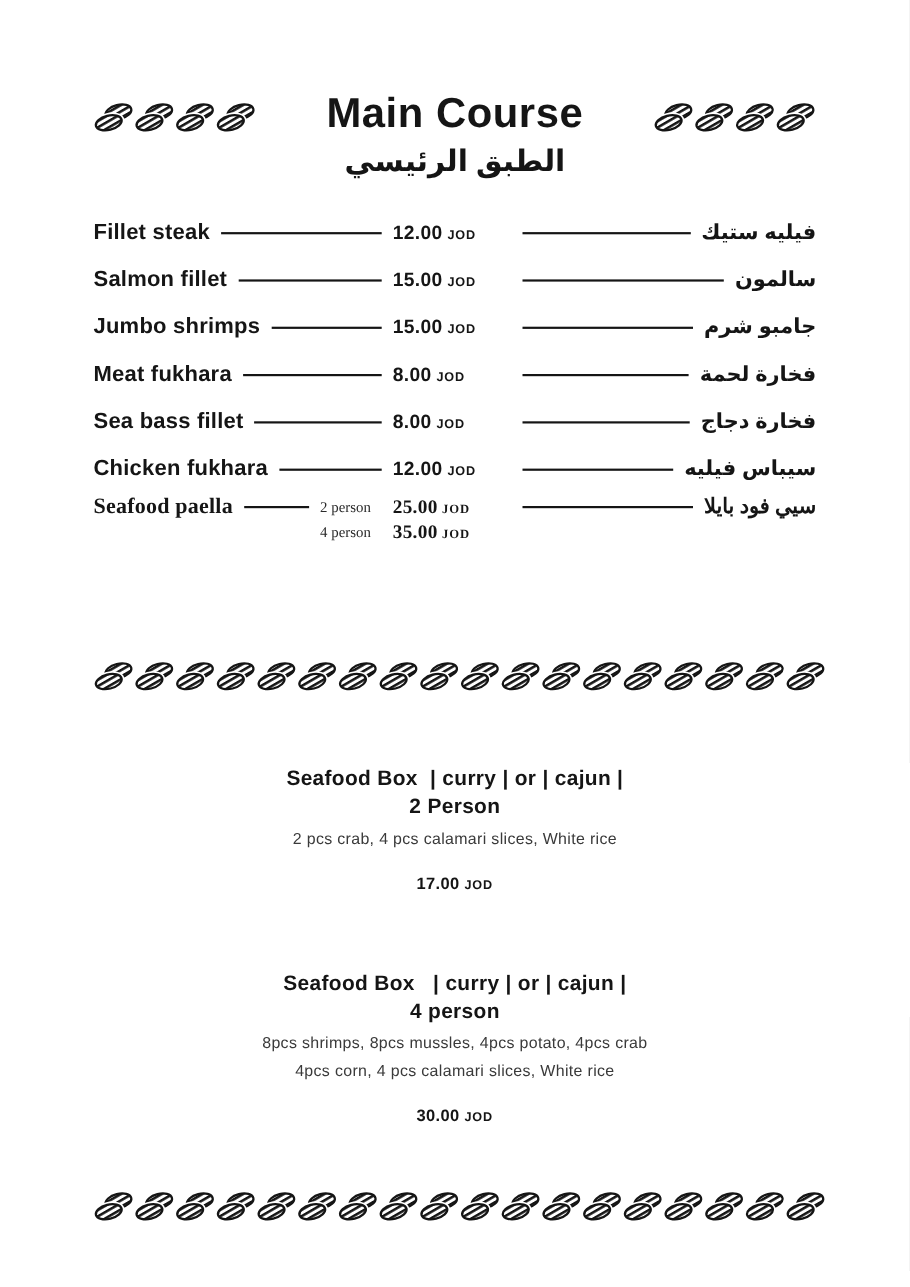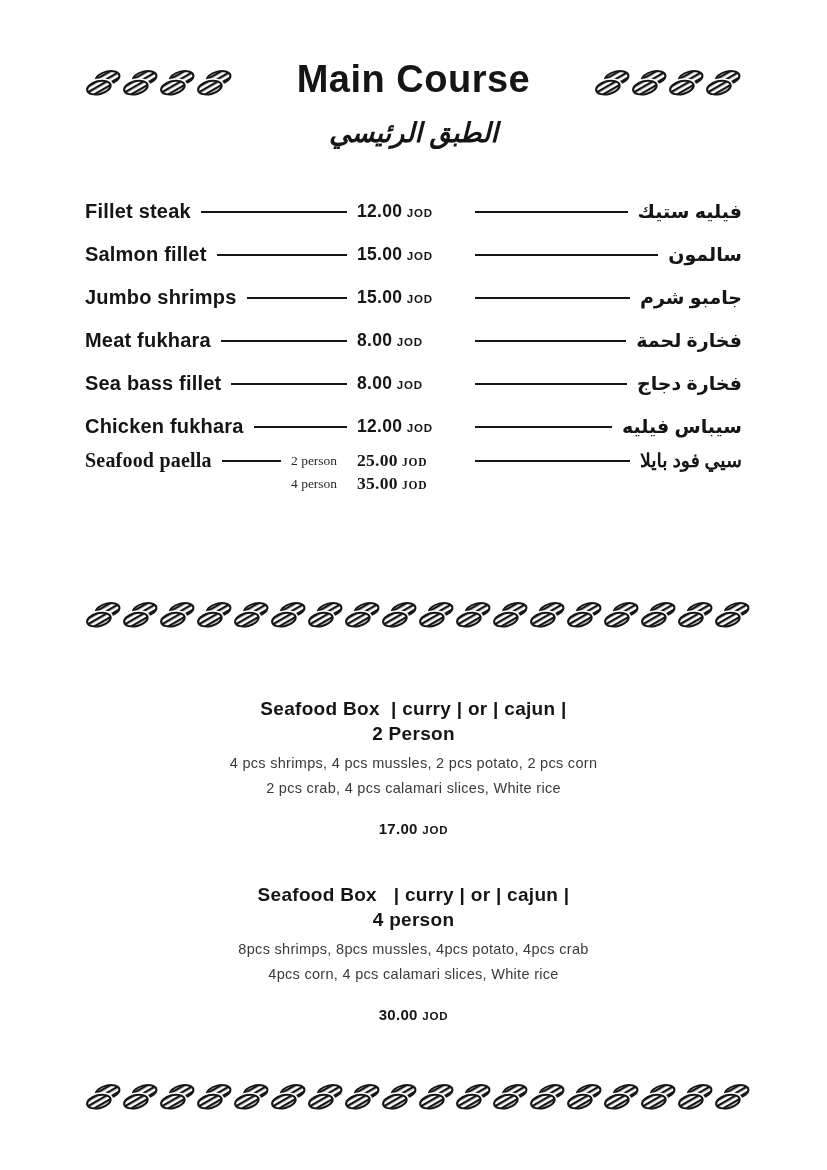--- a/index.html
+++ b/index.html
@@ -11,42 +11,41 @@
     margin: 0 auto;
     background: #ffffff;
     font-family: "Liberation Sans", "DejaVu Sans", sans-serif;
     color: #151515;
     overflow: hidden;
   }
 
   
   .header {
     position: absolute;
-    top: 60px; left: 85px; right: 85px;
+    top: 84px; left: 85px; right: 85px;
     display: flex;
     justify-content: space-between;
     align-items: flex-start;
     gap: 20px;
   }
   .ornament-group { display: flex; margin-top: 8px; }
   .knot { width: 37px; height: 30px; flex: none; }
   .title-block { text-align: center; }
   .page-title {
     margin: 0;
     font-size: 38px;
     font-weight: 800;
     letter-spacing: 0.5px;
     line-height: 1.05;
   }
   .page-title-ar {
-    margin-top: 17px;
+    margin-top: 7px;
     font-size: 27px;
     font-weight: 700;
     direction: rtl;
-    font-style: italic;
   }
 
   
   .menu {
     position: absolute;
     top: 190px; left: 85px; right: 85px;
   }
   .row {
     display: flex;
     align-items: center;
@@ -346,21 +345,20 @@
         <use href="#knot-shape"></use>
       </svg>
       <svg class="knot" viewBox="0 0 40 32">
         <use href="#knot-shape"></use>
       </svg>
     </div>
 
   <div class="box box-1">
     <div class="box-title">Seafood Box  | curry | or | cajun |</div>
     <div class="box-subtitle">2 Person</div>
-    <div class="box-desc">4 pcs shrimps, 4 pcs mussles, 2 pcs potato, 2 pcs corn</div>
     <div class="box-desc">2 pcs crab, 4 pcs calamari slices, White rice</div>
     <div class="box-price"><span class="price">17.00</span> <span class="cur">JOD</span></div>
   </div>
 
   <div class="box box-2">
     <div class="box-title">Seafood Box   | curry | or | cajun |</div>
     <div class="box-subtitle">4 person</div>
     <div class="box-desc">8pcs shrimps, 8pcs mussles, 4pcs potato, 4pcs crab</div>
     <div class="box-desc">4pcs corn, 4 pcs calamari slices, White rice</div>
     <div class="box-price"><span class="price">30.00</span> <span class="cur">JOD</span></div>

